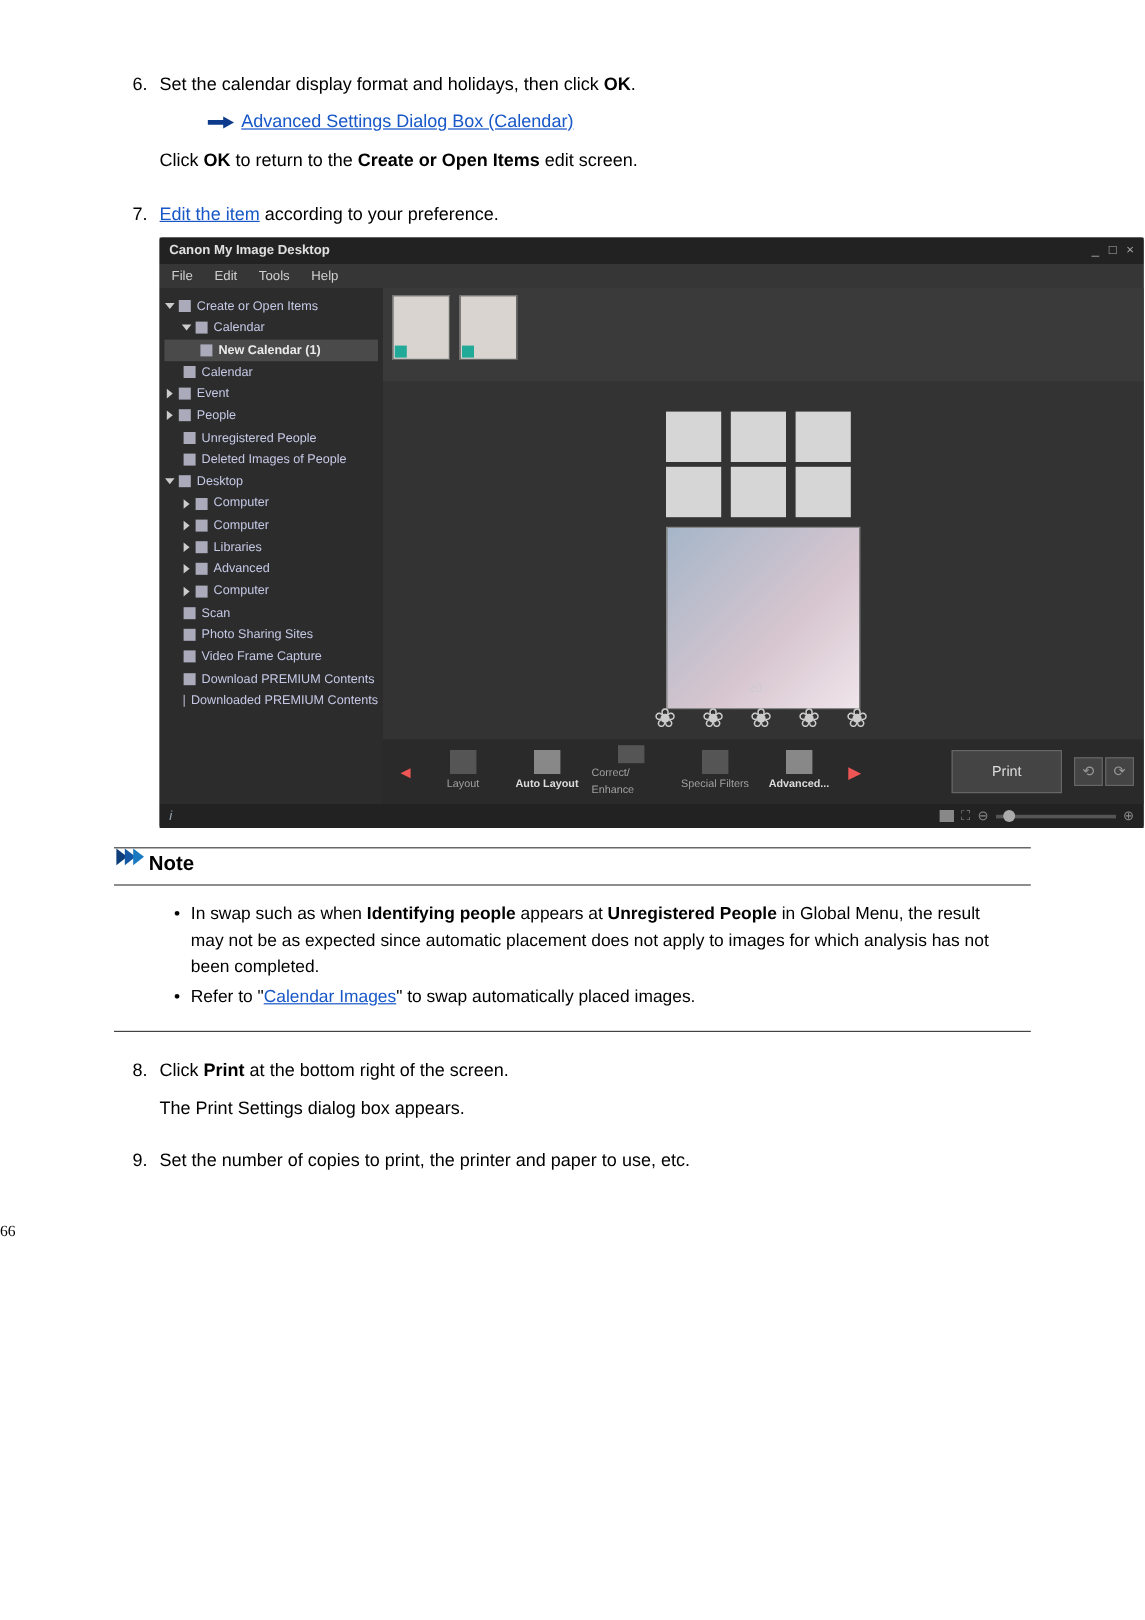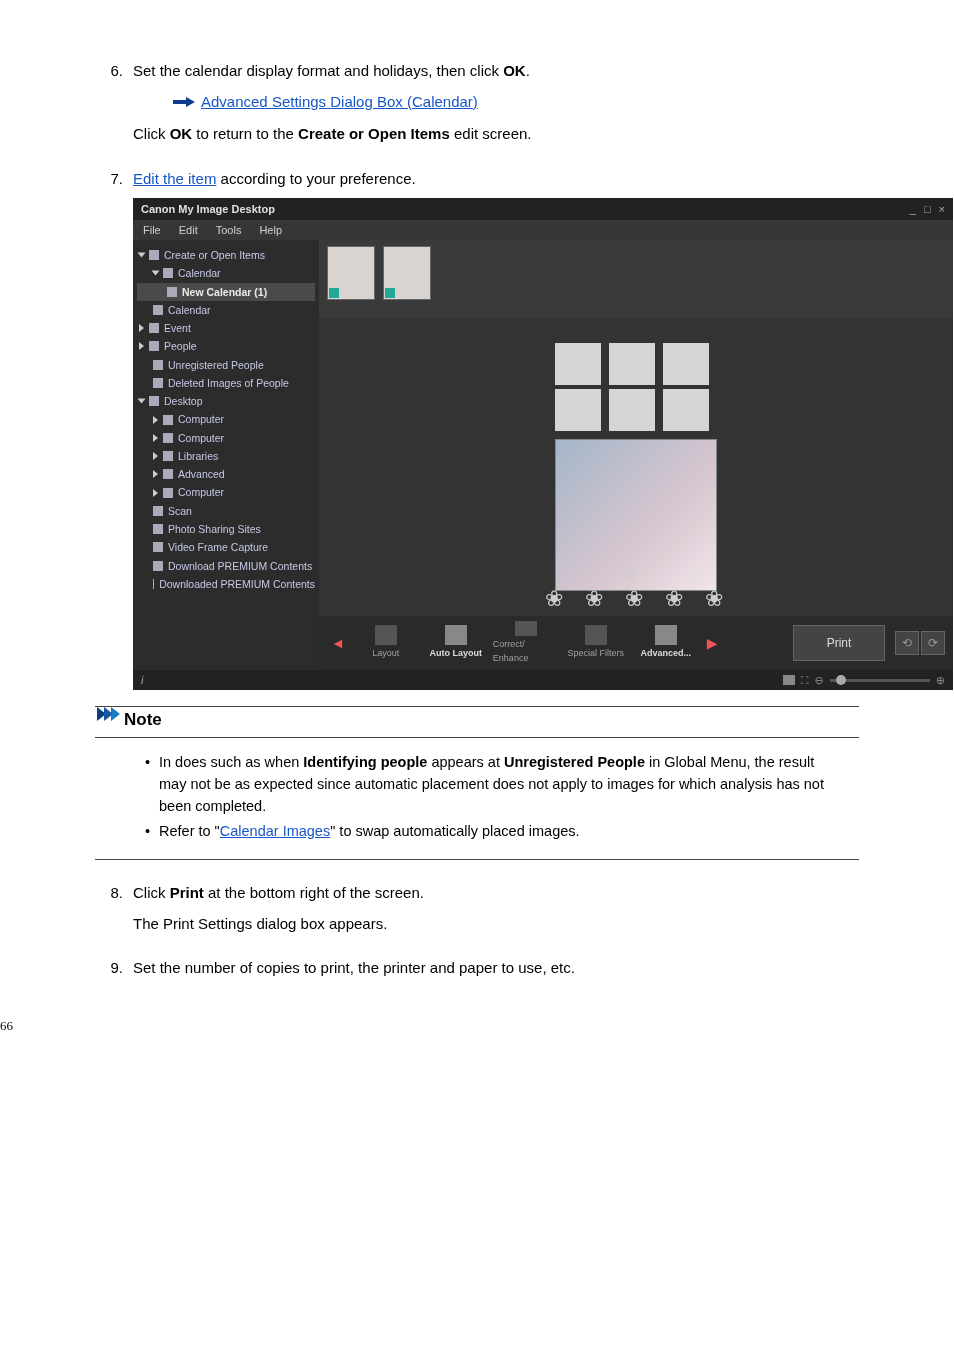--- a/index.html
+++ b/index.html
@@ -317,21 +317,21 @@
         <div class="chev3">
           <div class="chev chevd"></div>
             <div class="chev chevm"></div>
             <div class="chev"></div>
         </div>
         <span class="note-title">Note</span>
       </div>
       <div class="note-body">
         <ul>
           <li>
-            <span>In does such as when </span><span class="bold">Identifying people</span><span> appears at </span><span class="bold">Unregistered People</span><span> in Global Menu, the result may not be as expected since automatic placement does not apply to images for which analysis has not been completed.</span>
+            <span>In swap such as when </span><span class="bold">Identifying people</span><span> appears at </span><span class="bold">Unregistered People</span><span> in Global Menu, the result may not be as expected since automatic placement does not apply to images for which analysis has not been completed.</span>
           </li>
           <li>
             <span>Refer to "</span><a href="#" class="link">Calendar Images</a><span>" to swap automatically placed images.</span>
           </li>
         </ul>
       </div>
     </div>
 
     <div class="step" style="margin-top:22px;">
       <div class="step-num">8.</div>

